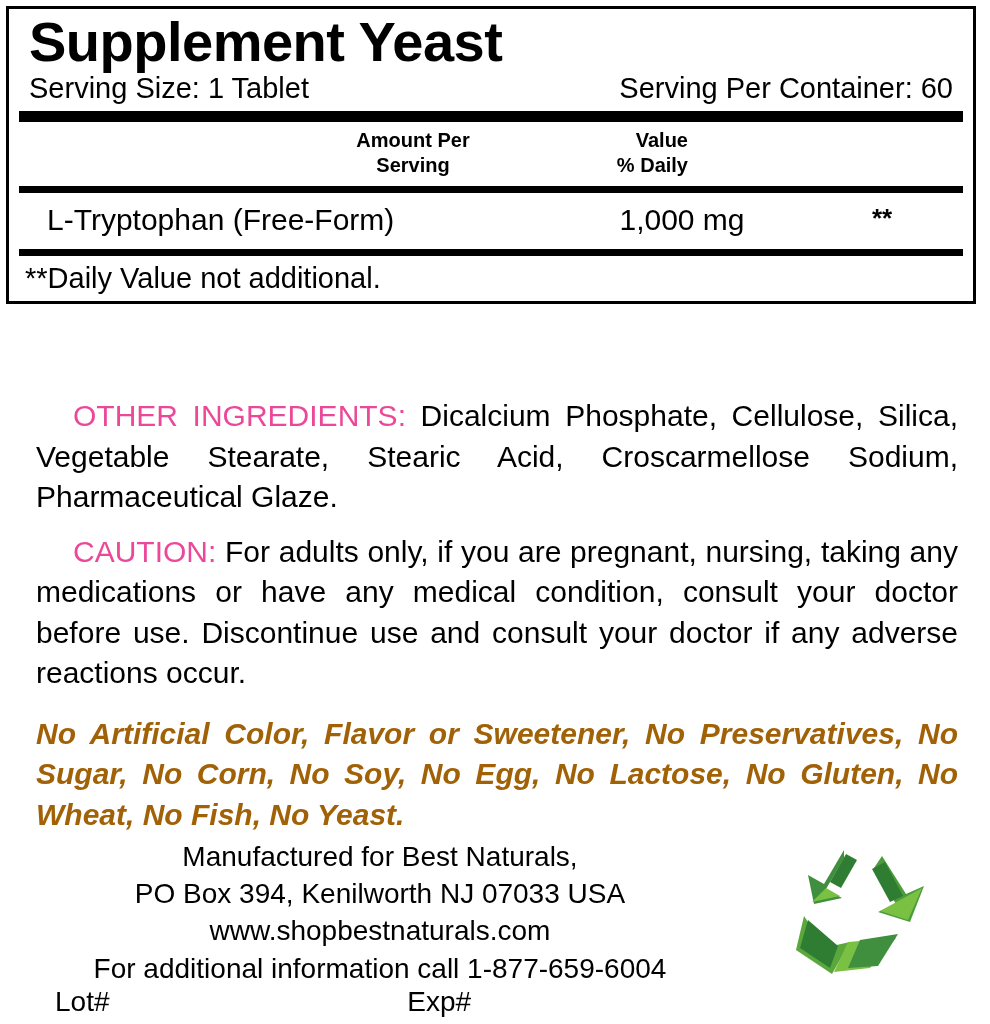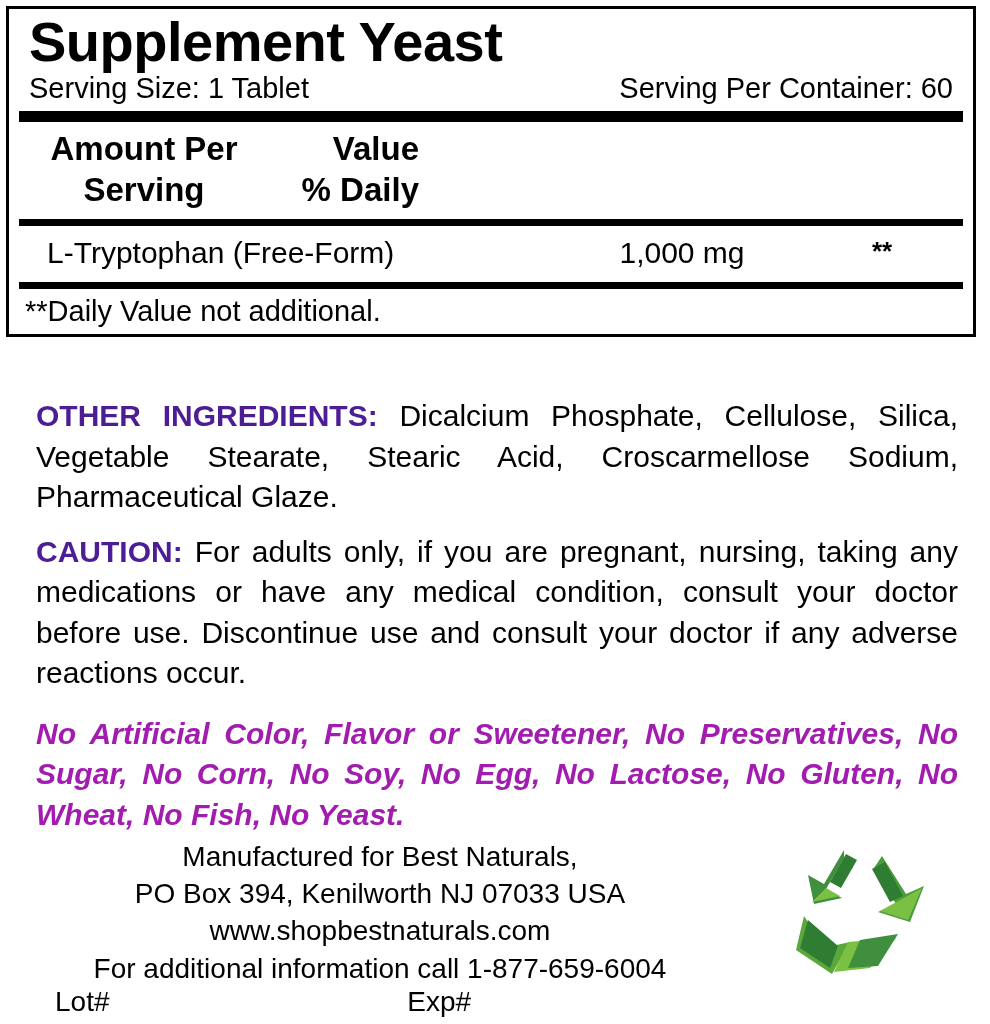--- a/index.html
+++ b/index.html
@@ -47,24 +47,24 @@
     margin: 6px 0 0 0;
   }
   .rule-med {
     height: 7px;
     background: #000;
     margin: 0;
   }
 
   .amount-head {
     display: flex;
-    justify-content: flex-start;
+    justify-content: center;
     align-items: flex-start;
     font-weight: 700;
-    font-size: 33px;
+    font-size: 20px;
     padding: 6px 0 8px 0;
   }
   .amount-head .col-amt {
     width: 250px;
     text-align: center;
     line-height: 1.25;
   }
   .amount-head .col-dv {
     width: 150px;
     text-align: right;
@@ -106,25 +106,26 @@
     top: 396px;
     width: 922px;
   }
   .para {
     font-size: 30px;
     line-height: 1.35;
     text-align: justify;
     margin-bottom: 14px;
   }
   .hl {
-    color: #4c1d95;
-    font-weight: 700;
+    color: #ec4899;
+    font-weight: 400;
+    margin-left: 37px;
   }
   .free-claims {
-    color: #a21caf;
+    color: #a16207;
     font-weight: 700;
     font-style: italic;
     font-size: 30px;
     line-height: 1.35;
     text-align: justify;
     margin-top: 20px;
   }
 
   
   .footer {

